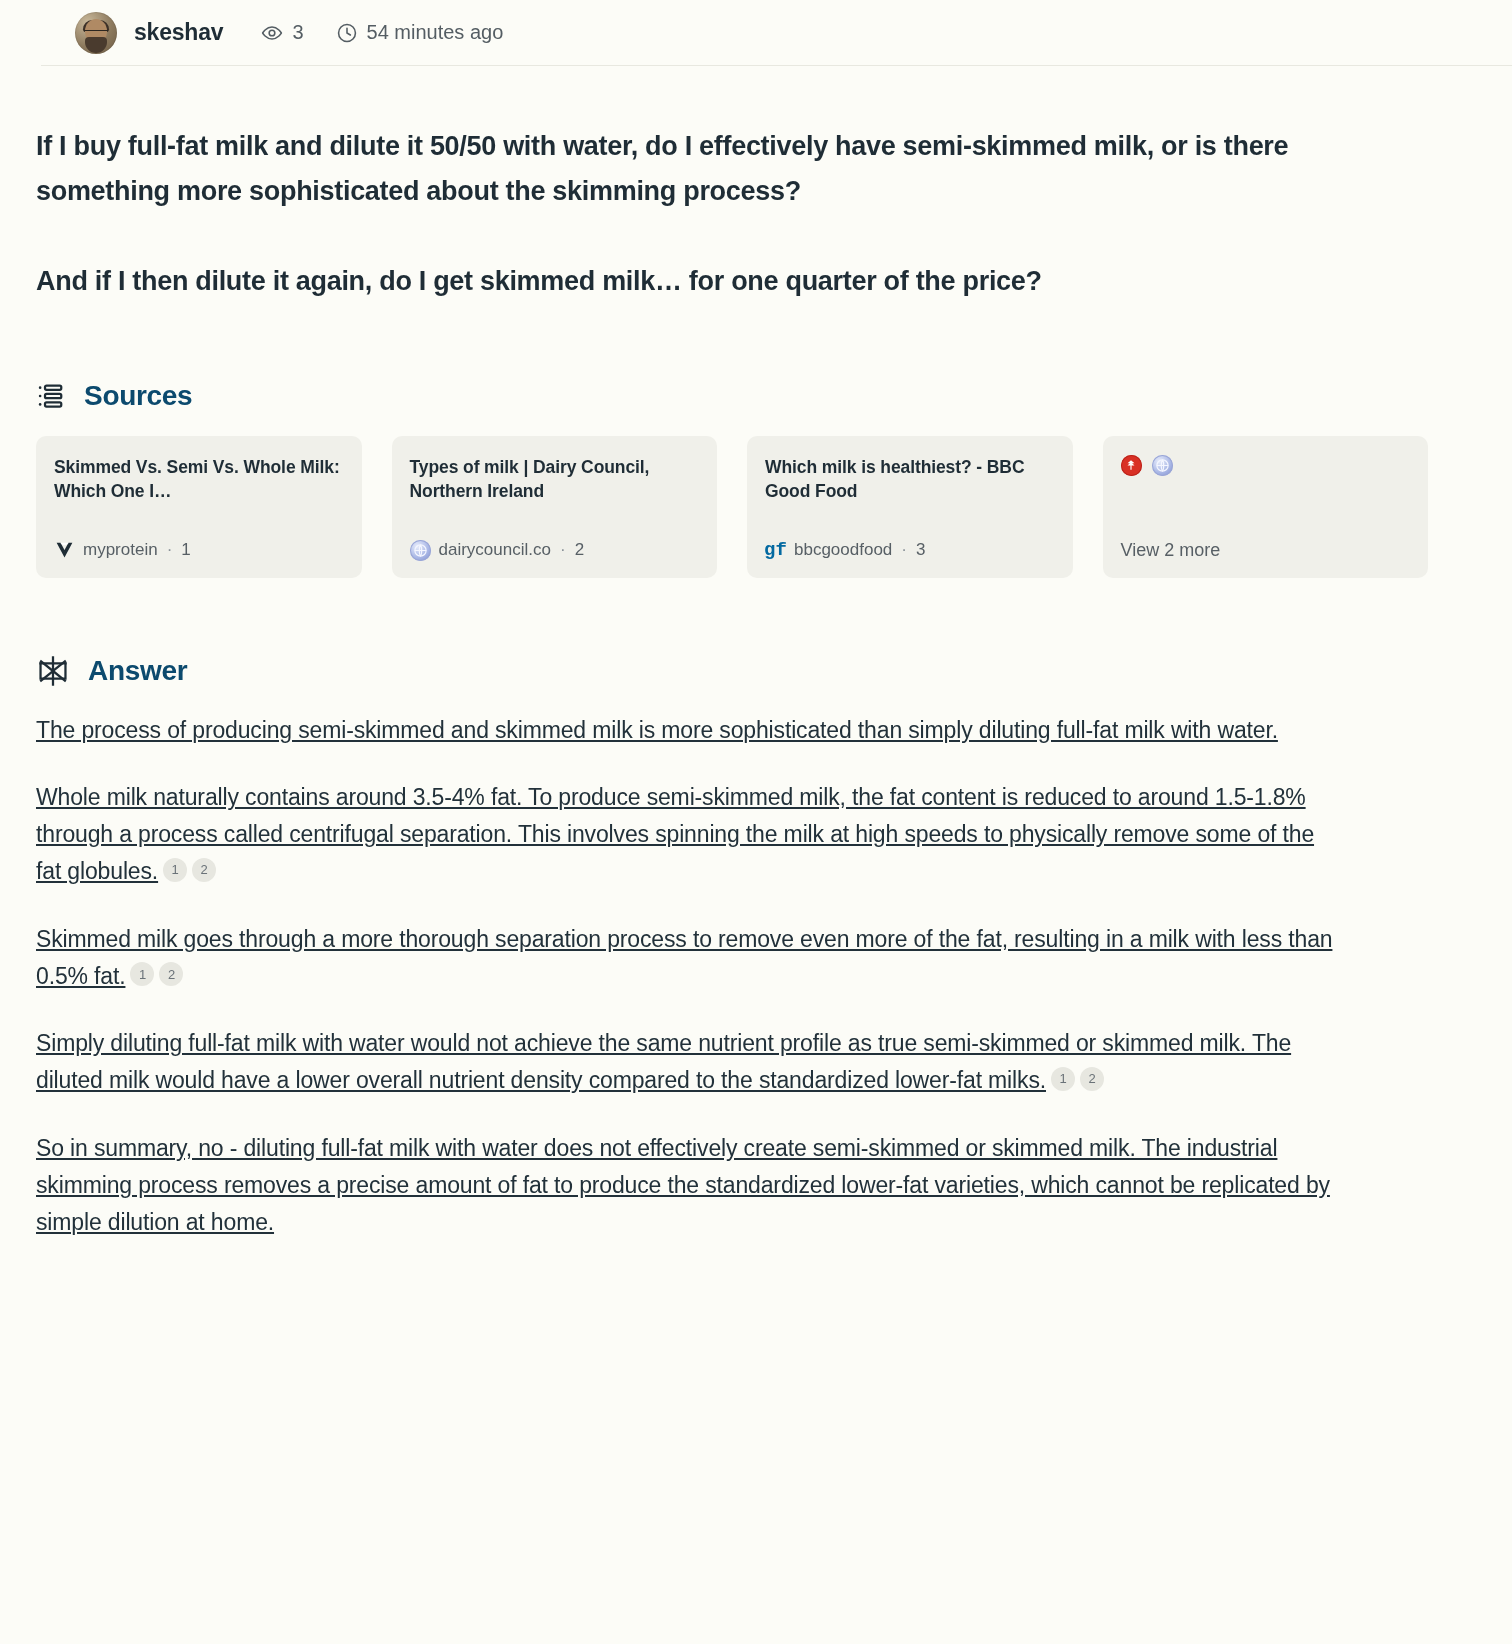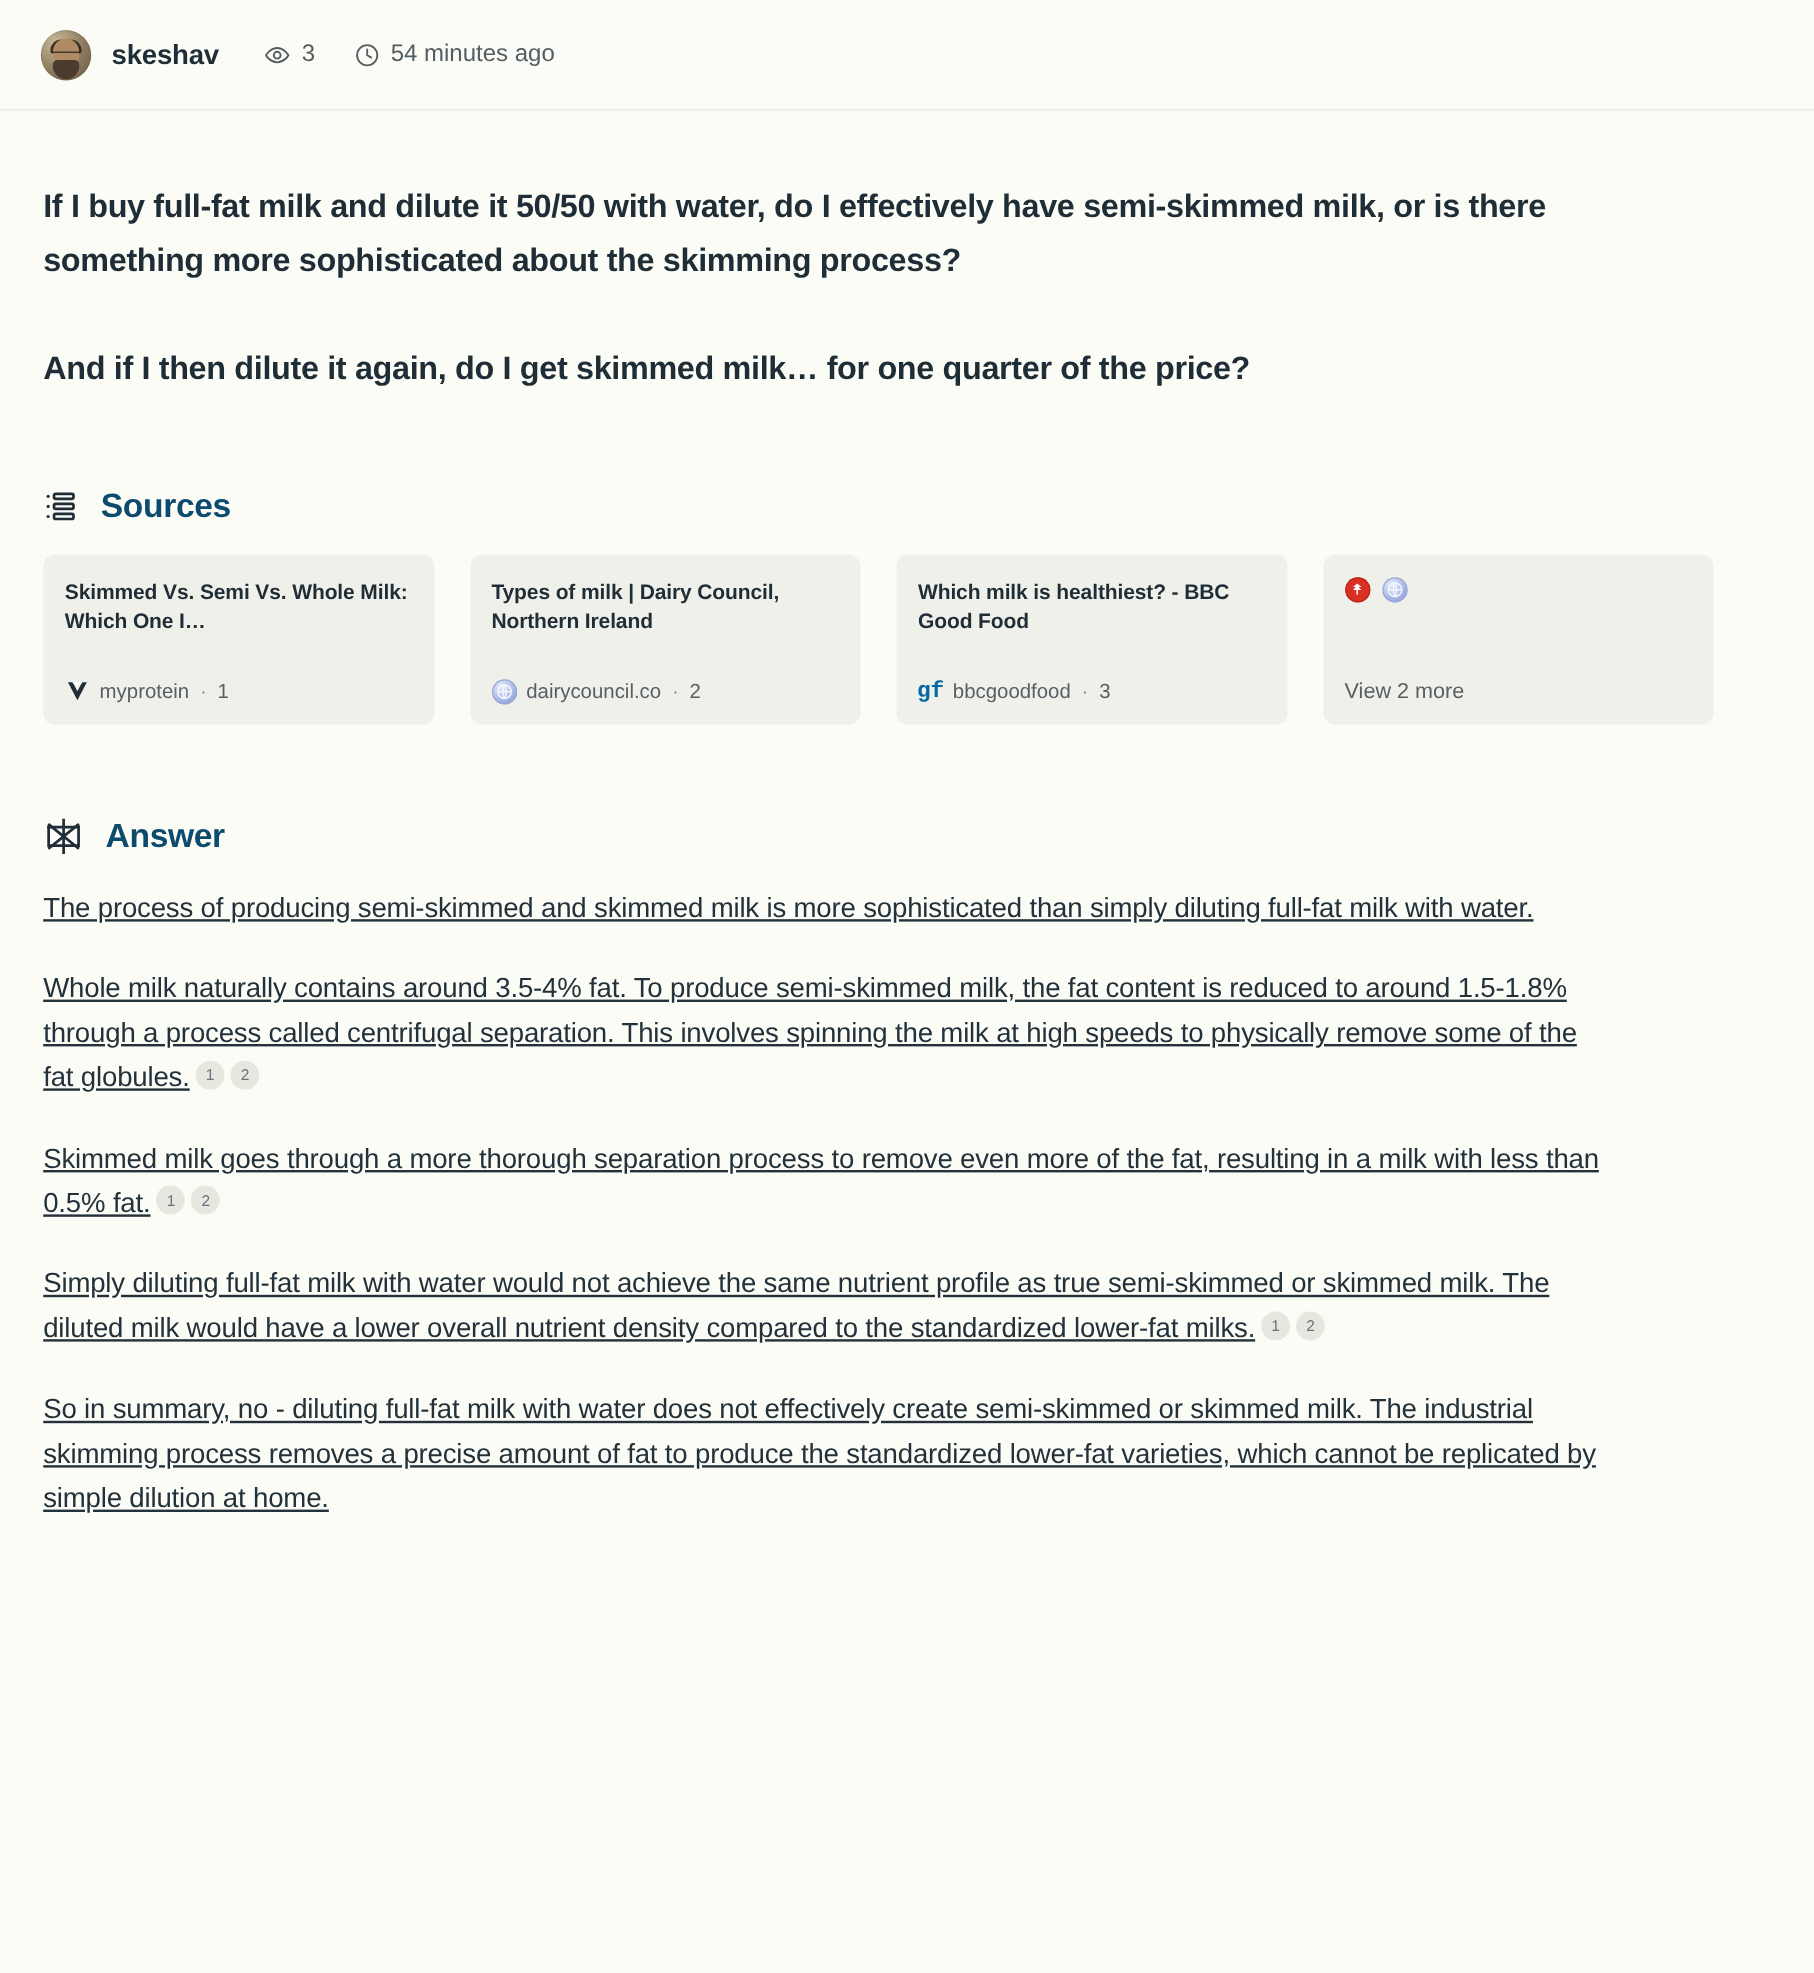--- a/index.html
+++ b/index.html
@@ -8,26 +8,27 @@
     width: 1512px;
     min-height: 1644px;
     background: #fcfcf7;
     font-family: "Liberation Sans", sans-serif;
     color: #1f2d36;
     -webkit-font-smoothing: antialiased;
   }
 
   
   .topbar {
-    height: 92px;
+    height: 66px;
     display: flex;
     align-items: center;
     padding: 0 34px;
     border-bottom: 1px solid #e8e8e0;
     background: #fcfcf7;
+    margin-left: 41px;
   }
   .avatar {
     width: 42px; height: 42px;
     border-radius: 50%;
     flex: 0 0 auto;
     overflow: hidden;
     position: relative;
     background: radial-gradient(circle at 30% 25%, #c9b89a 0%, #8d7a5e 55%, #6b5a43 100%);
     box-shadow: inset 0 0 0 1px rgba(0,0,0,.08);
   }
@@ -132,21 +133,21 @@
   }
   .source-title {
     font-size: 17.5px;
     line-height: 1.42;
     font-weight: 600;
     color: #1f2d36;
     letter-spacing: -.1px;
   }
   .source-foot {
     display: flex;
-    align-items: flex-end;
+    align-items: center;
     gap: 8px;
     margin-top: 16px;
     font-size: 17px;
     color: #575f65;
   }
   .favicon {
     width: 21px; height: 21px;
     flex: 0 0 auto;
     border-radius: 50%;
     display: inline-flex;

